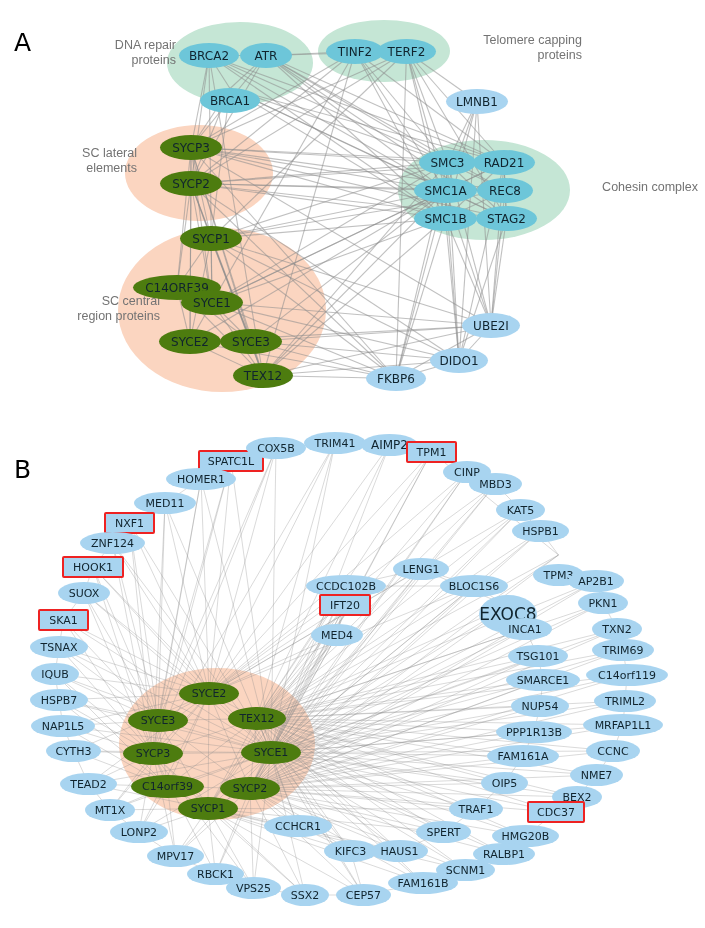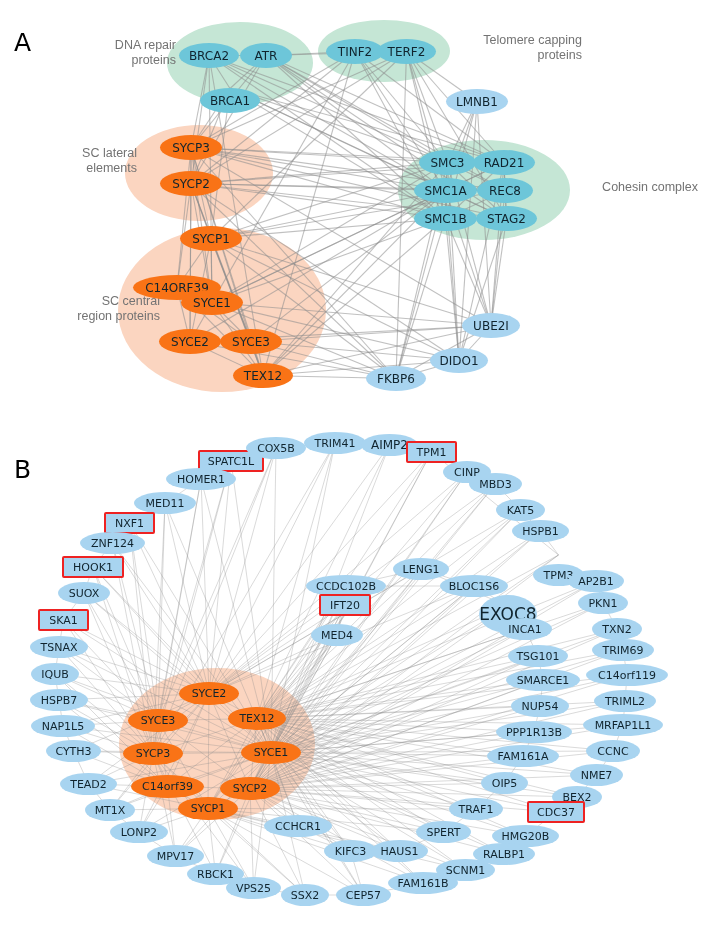--- a/index.html
+++ b/index.html
@@ -48,21 +48,21 @@
     display: flex;
     align-items: center;
     justify-content: center;
     border-radius: 50%;
     font-family: "DejaVu Sans", "Liberation Sans", sans-serif;
     color: #10242e;
     white-space: nowrap;
     box-sizing: border-box;
   }
   .node.teal  { background: #6dc6d9; }
-  .node.slate { background: #f97316; }
+  .node.slate { background: #4d7c0f; }
   .node.lblue { background: #a8d4f0; }
   .node.hl {
     border: 2px solid #ee2222;
     border-radius: 2px;
     background: #a8d4f0;
   }
   .halo {
     position: absolute;
     border-radius: 50%;
   }

